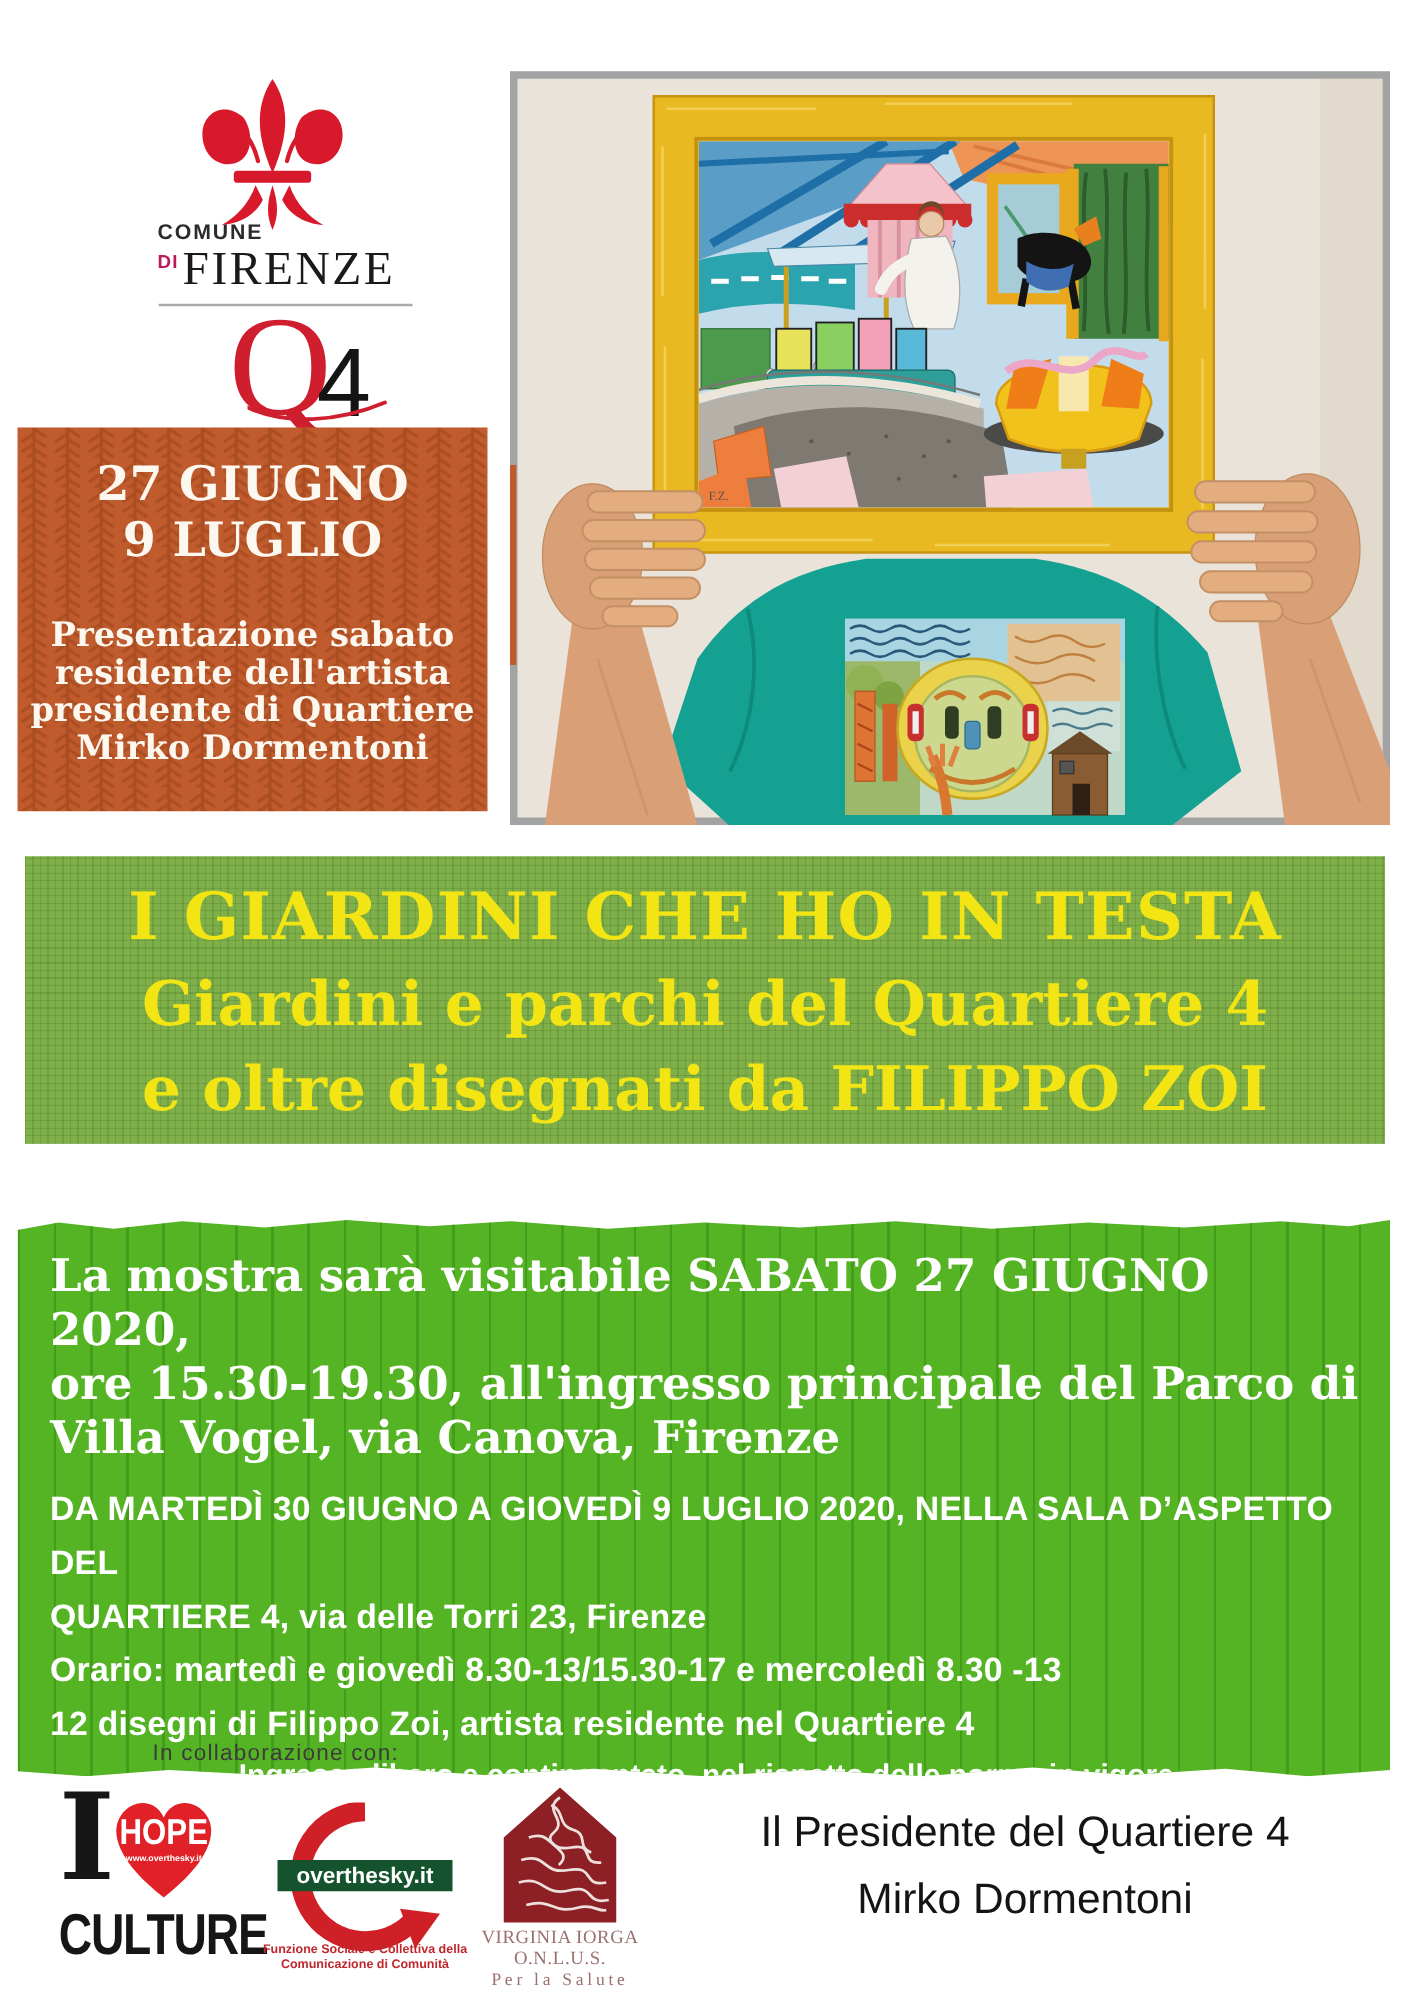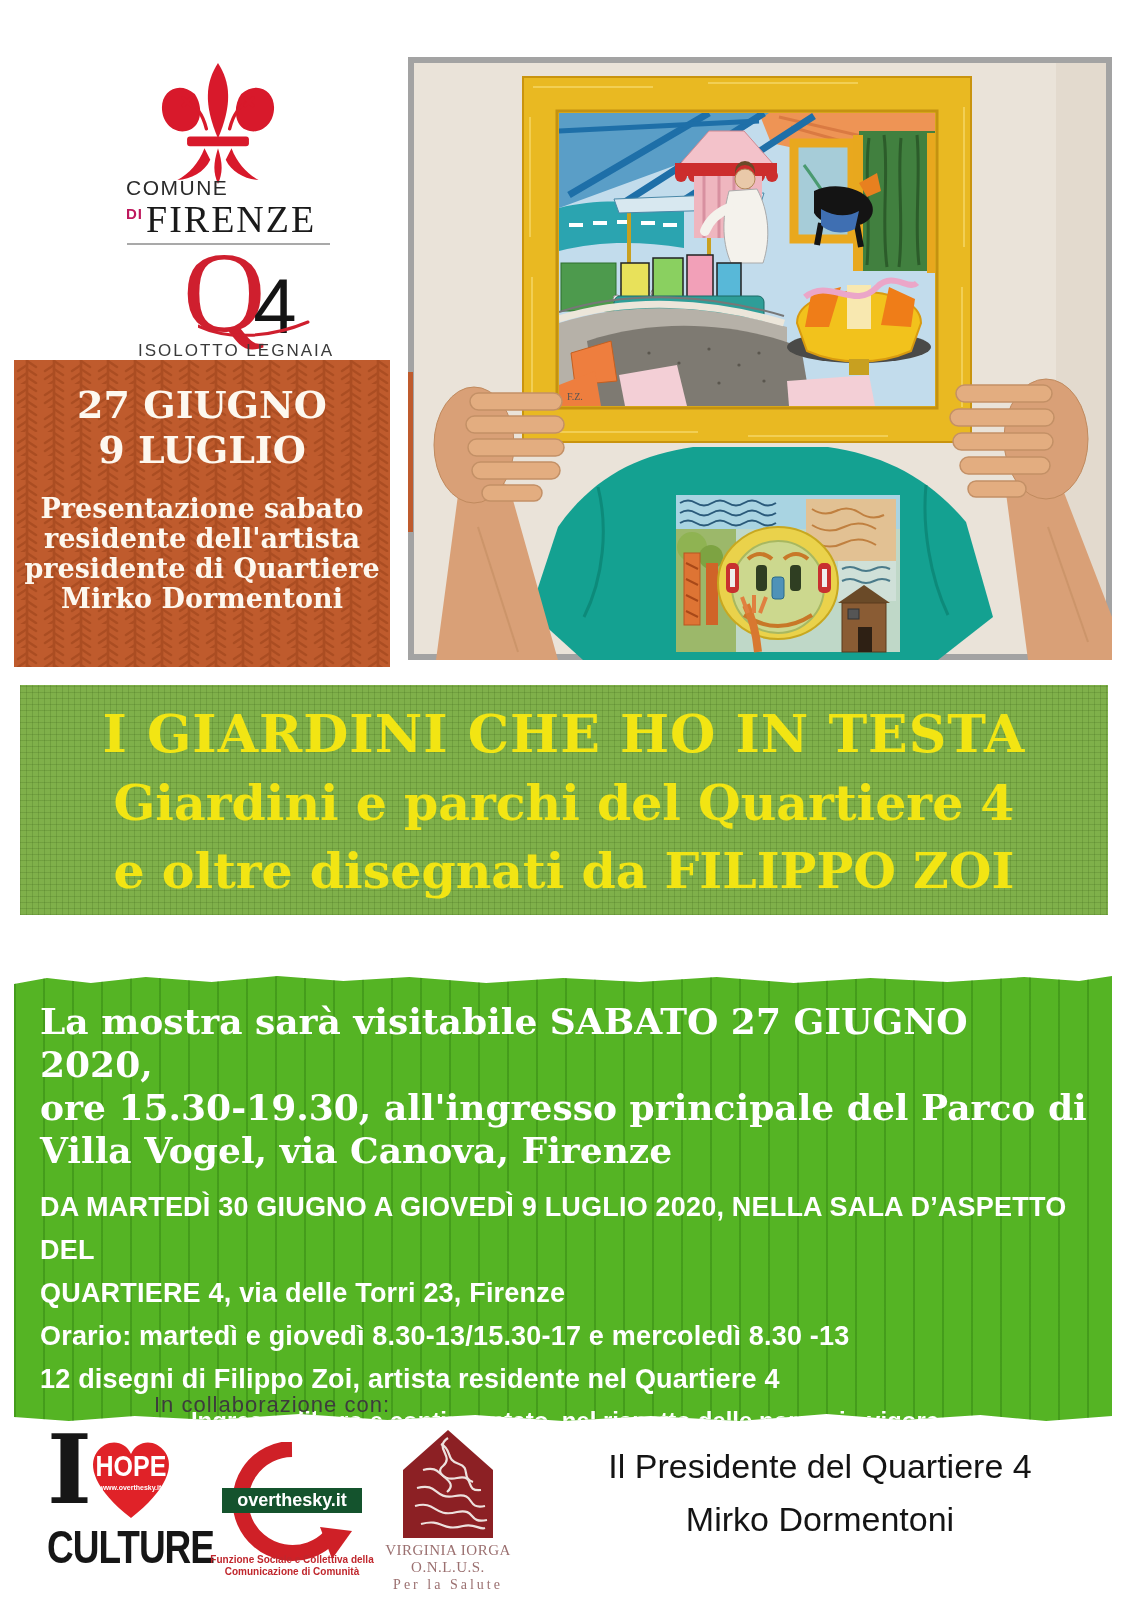--- a/index.html
+++ b/index.html
@@ -2,39 +2,39 @@
 <html><head>
 <meta charset="utf-8">
 <style>
   html,body{margin:0;padding:0;}
   body{width:1130px;height:1600px;background:#ffffff;position:relative;overflow:hidden;
        font-family:"Liberation Sans",sans-serif;}
   .abs{position:absolute;}
 
   
   .comune-text{left:126px;top:176px;color:#222;}
-  .comune-line1{font-size:21px;font-weight:400;letter-spacing:1.5px;color:#2b2b2b;}
+  .comune-line1{font-size:17px;font-weight:700;letter-spacing:1.5px;color:#2b2b2b;}
   .comune-row{display:flex;align-items:flex-start;margin-top:0px;}
   .comune-di{font-size:15px;font-weight:600;color:#be185d;margin-top:5px;letter-spacing:1px;}
   .comune-city{font-family:"Liberation Serif",serif;font-size:38px;color:#1a1a1a;letter-spacing:2px;line-height:1;margin-left:3px;}
   .divider{left:127px;top:243px;width:203px;height:2px;background:#a9a9a9;}
   .q4-row{left:183px;top:246px;display:flex;align-items:flex-end;}
   .q4-q{font-family:"Liberation Serif",serif;font-size:114px;line-height:0.82;color:#cf1f2e;}
   .q4-4{font-size:78px;font-weight:500;color:#141414;line-height:0.8;margin-left:-12px;margin-bottom:2px;}
   .q4-swash{left:198px;top:318px;}
   .isolotto{left:138px;top:341px;font-size:17px;letter-spacing:2px;color:#3a3a3a;font-weight:500;}
 
   
-  .date-box{left:14px;top:360px;width:376px;height:307px;background:#bf5b2d;overflow:hidden;}
+  .date-box{left:14px;top:342px;width:376px;height:307px;background:#bf5b2d;overflow:hidden;}
   .date-box svg.pattern{position:absolute;inset:0;z-index:0;}
   .date-box .content{position:relative;z-index:1;text-align:center;color:#fdf8ef;
      font-family:"DejaVu Serif",serif;font-weight:bold;}
   .date-line{font-size:38px;line-height:45px;}
   .date-lines{margin-top:22px;}
-  .pres-lines{margin-top:22px;}
+  .pres-lines{margin-top:40px;}
   .pres-line{font-size:27px;line-height:30px;}
 
   
   .photo{left:408px;top:57px;width:704px;height:603px;background:#a3a3a3;}
 
   
   .title-band{left:20px;top:685px;width:1088px;height:230px;background:#7fb04a;
     background-image:
       repeating-linear-gradient(0deg, rgba(60,100,25,0.22) 0 1px, rgba(0,0,0,0) 1px 6px),
       repeating-linear-gradient(90deg, rgba(60,100,25,0.22) 0 1px, rgba(0,0,0,0) 1px 6px);
@@ -52,21 +52,21 @@
       100% calc(100% - 8px),94% calc(100% - 3px),88% calc(100% - 9px),81% calc(100% - 4px),74% calc(100% - 10px),66% calc(100% - 3px),58% calc(100% - 8px),50% calc(100% - 3px),42% calc(100% - 9px),34% calc(100% - 4px),26% calc(100% - 10px),18% calc(100% - 4px),11% calc(100% - 8px),5% calc(100% - 3px),0 calc(100% - 7px));}
   .visit-line{font-family:"DejaVu Serif",serif;font-weight:bold;font-size:36px;line-height:43px;}
   .schedule{margin-top:14px;}
   .schedule-line{font-size:27px;font-weight:bold;line-height:43px;letter-spacing:0.2px;}
   .covid{margin-top:3px;text-align:center;}
   .covid-line{font-size:24px;font-weight:bold;line-height:33px;}
   .info-contact{text-align:center;font-family:"DejaVu Serif",serif;font-weight:bold;
      font-size:33px;margin-top:4px;letter-spacing:2px;}
 
   
-  .collab{left:122px;top:1392px;width:300px;text-align:center;font-size:22px;color:#3c3c3c;letter-spacing:1px;}
+  .collab{left:122px;top:1392px;width:300px;text-align:left;font-size:18px;color:#3c3c3c;letter-spacing:1px;}
   .pres-sign{left:570px;top:1440px;width:500px;text-align:center;color:#141414;
      font-size:34px;line-height:53px;}
 
   .hope-logo{left:47px;top:1428px;width:136px;height:165px;}
   .hope-i{position:absolute;left:0;top:-6px;font-family:"DejaVu Serif",serif;font-weight:bold;
      font-size:96px;color:#161616;line-height:1;}
   .hope-heart{position:absolute;left:32px;top:2px;}
   .hope-word{position:absolute;left:48px;top:24px;width:72px;text-align:center;color:#fff;
      font-weight:bold;font-size:25px;letter-spacing:0px;transform:scaleY(1.15);}
   .hope-site{position:absolute;left:46px;top:56px;width:76px;text-align:center;color:#fff;

